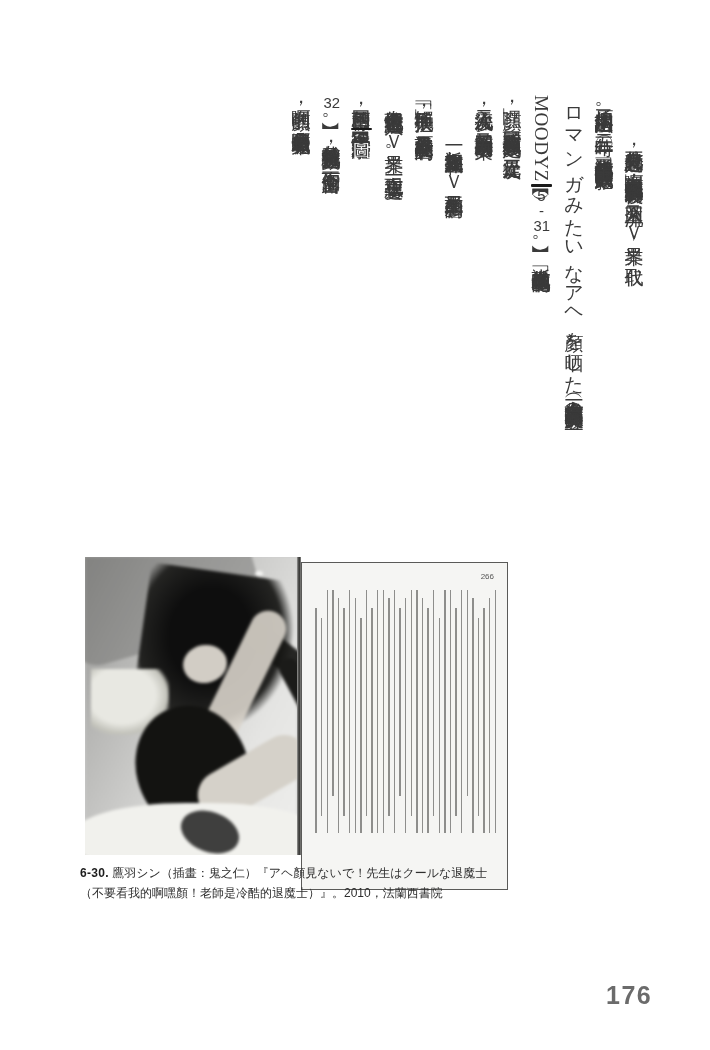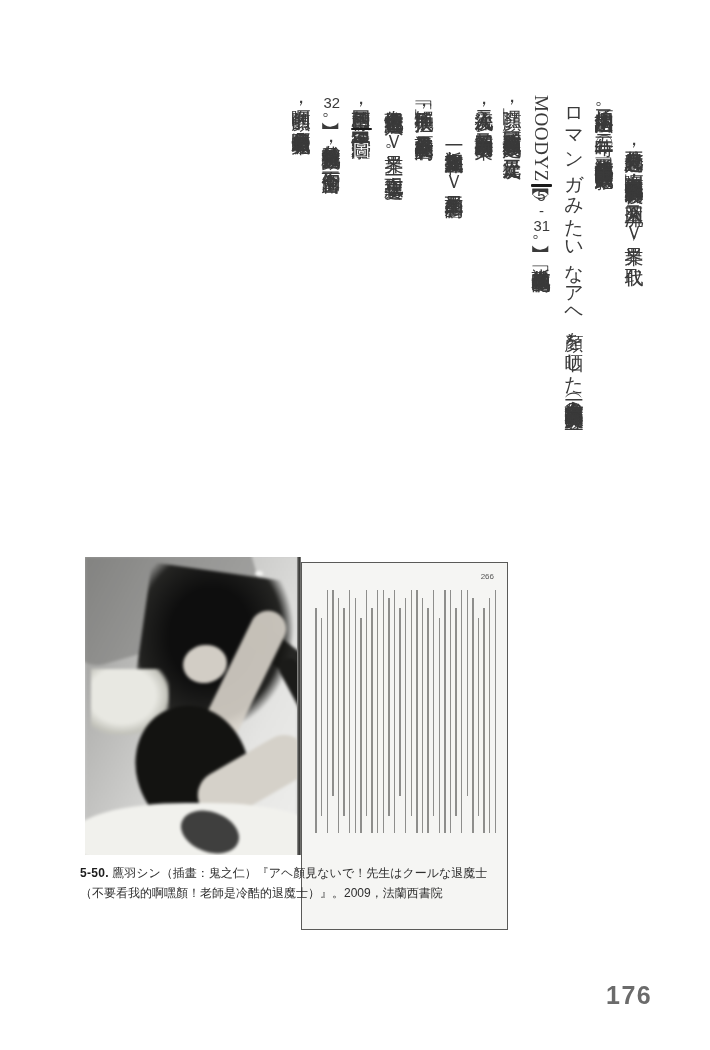--- a/index.html
+++ b/index.html
@@ -45,21 +45,21 @@
     overflow:hidden;background:#cfcfcd;
   }
   .art-blur{position:absolute;inset:0;filter:blur(1.6px);}
   .shape{position:absolute;}
   .gutter{
     position:absolute;left:212px;top:0;width:4px;height:298px;
     background:linear-gradient(to right,#9a9a98,#2c2c2a 55%,#8a8a88);
   }
   .innerpage{
     position:absolute;left:216px;top:5px;
-    width:207px;height:368px;
+    width:207px;height:328px;
     background:#f5f5f3;
     border:1px solid #5a5a58;
     box-sizing:border-box;
   }
   .pnum-inner{
     position:absolute;top:9px;right:13px;
     font-size:8px;color:#55555;
     color:#565656;
     font-family:"Liberation Sans","DejaVu Sans",sans-serif;
   }
@@ -158,19 +158,19 @@
           <div style="position: absolute; width: 1.5px; background: rgb(142, 142, 140); right: 156.8px; top: 8px; height: 235px;"></div>
           <div style="position: absolute; width: 1.5px; background: rgb(142, 142, 140); right: 162.4px; top: 0px; height: 206px;"></div>
           <div style="position: absolute; width: 1.5px; background: rgb(142, 142, 140); right: 168px; top: 0px; height: 243px;"></div>
           <div style="position: absolute; width: 1.5px; background: rgb(142, 142, 140); right: 173.6px; top: 28px; height: 198px;"></div>
           <div style="position: absolute; width: 1.5px; background: rgb(142, 142, 140); right: 179.2px; top: 18px; height: 225px;"></div>
         </div>
     </div>
   </div>
 
   <p class="cap">
-    <span class="cap-line"><b>5-50.</b> <span>鷹羽シン（插畫：鬼之仁）『アヘ顏見ないで！先生はクールな退魔士</span></span>
-    <span class="cap-line">（不要看我的啊嘿顏！老師是冷酷的退魔士）』。2009，法蘭西書院</span>
+    <span class="cap-line"><b>6-30.</b> <span>鷹羽シン（插畫：鬼之仁）『アヘ顏見ないで！先生はクールな退魔士</span></span>
+    <span class="cap-line">（不要看我的啊嘿顏！老師是冷酷的退魔士）』。2010，法蘭西書院</span>
   </p>
 
   <div class="pageno">176</div>
 
 </div>
 
 </body></html>

